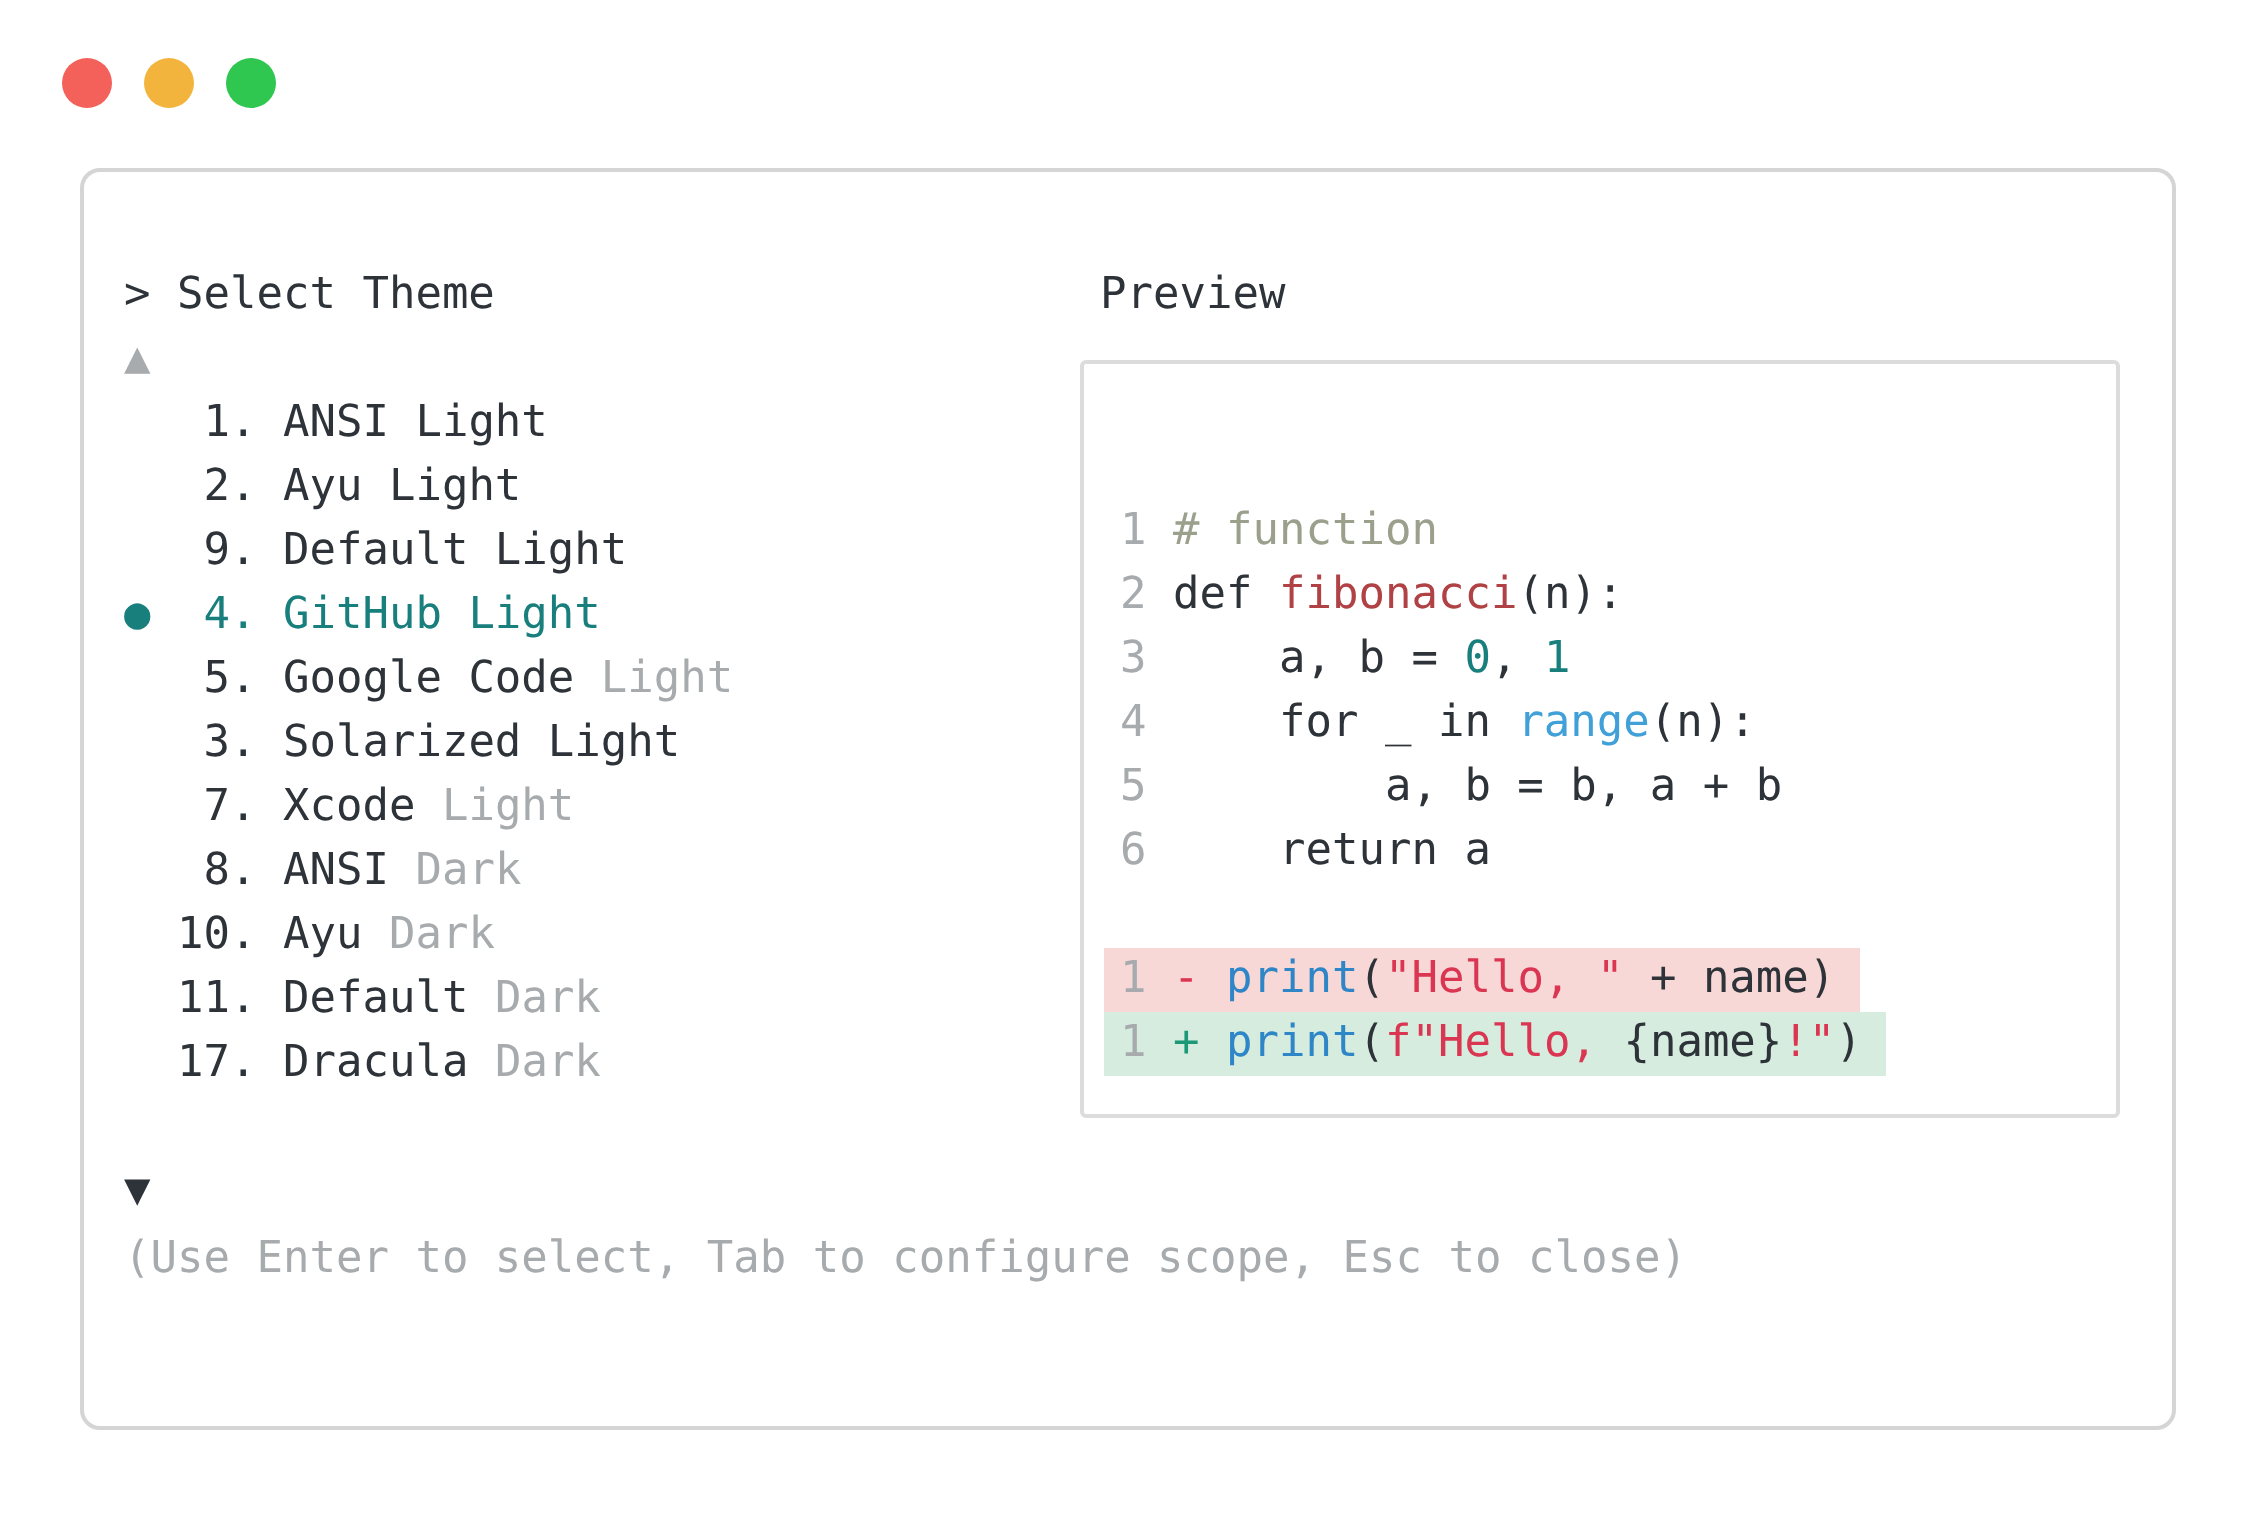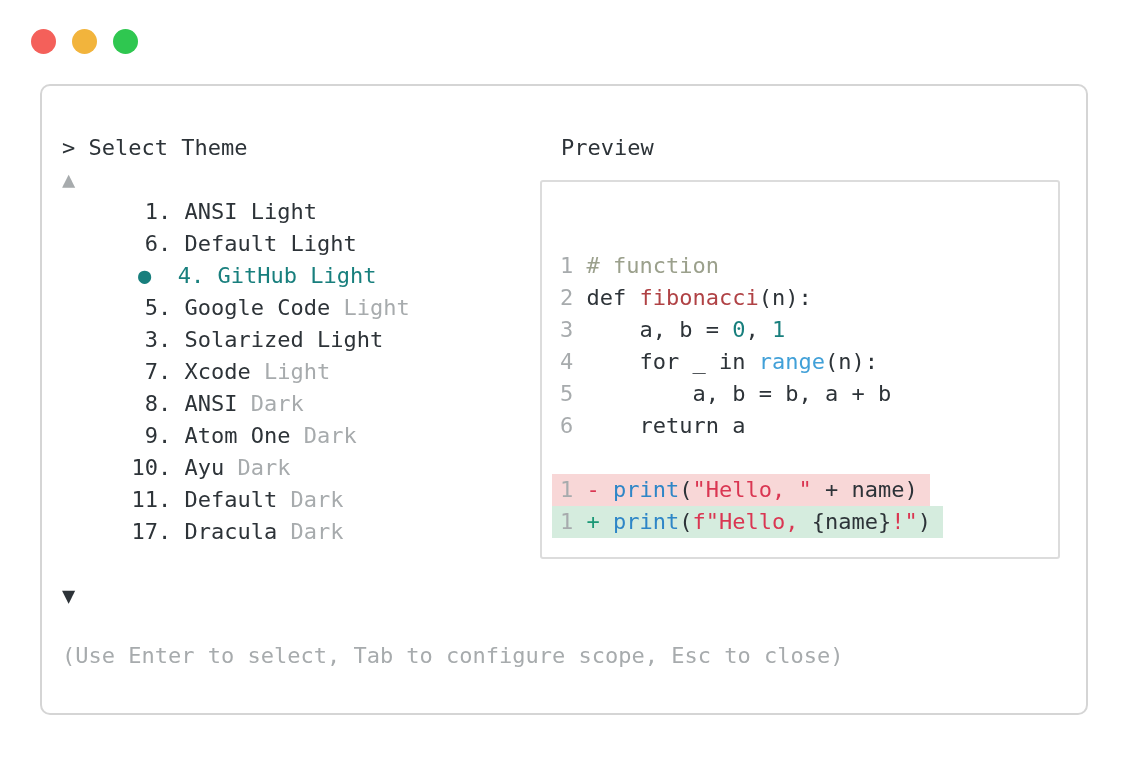--- a/index.html
+++ b/index.html
@@ -16,25 +16,25 @@
   .tl-green{left:113px;background:var(--tl_green);}
   
   .window{
     position:absolute;left:40px;top:84px;width:1044px;height:627px;
     border:2px solid var(--border);border-radius:10px;background:#fff;
   }
   .prompt{position:absolute;left:20px;top:46px;}
   .scroll-up{position:absolute;left:20px;top:78px;color:var(--dim);cursor:pointer;}
   .scroll-down{position:absolute;left:20px;top:494px;color:var(--fg);cursor:pointer;}
   .theme-list{position:absolute;left:20px;top:110px;}
-  .theme-item{height:32px;margin-left:43px;}
+  .theme-item{height:32px;}
   .theme-item .dim{color:var(--dim);}
-  .theme-item.selected, .theme-item.selected .bullet{color:var(--teal);text-align:center;}
-  .hint{position:absolute;left:20px;top:554px;color:var(--dim);}
-  .preview-label{position:absolute;left:519px;top:46px;}
+  .theme-item.selected, .theme-item.selected .bullet{color:var(--teal);}
+  .hint{position:absolute;left:20px;top:528px;color:var(--dim);}
+  .preview-label{position:absolute;left:508px;top:46px;}
   .preview-box{
     position:absolute;left:498px;top:94px;width:516px;height:375px;
     border:2px solid var(--border2);border-radius:3px;background:#fff;overflow:hidden;
   }
   .code{padding:68px 0 0 10px;}
   .code-line{height:32px;width:fit-content;padding:0 12px 0 8px;}
   .tok-ln{color:var(--dim);}
   .tok-fg{color:var(--fg);}
   .tok-comment{color:var(--comment);}
   .tok-func{color:var(--func_red);text-align:center;}
@@ -53,27 +53,27 @@
   <span class="tl tl-red"></span>
   <span class="tl tl-yellow"></span>
   <span class="tl tl-green"></span>
 </div>
 
 <div class="window">
   <div class="mono prompt">&gt; Select Theme</div>
   <div class="mono scroll-up">▲</div>
   <div class="theme-list">
       <div class="mono theme-item"><span class="bullet"> </span><span>  1. ANSI Light</span></div>
-      <div class="mono theme-item"><span class="bullet"> </span><span>  6. Default Light</span></div>
+      <div class="mono theme-item"><span class="bullet"> </span><span>  2. Ayu Light</span></div>
+      <div class="mono theme-item"><span class="bullet"> </span><span>  9. Default Light</span></div>
       <div class="mono theme-item selected"><span class="bullet">●</span><span>  4. GitHub Light</span></div>
       <div class="mono theme-item"><span class="bullet"> </span><span>  5. Google Code</span><span class="dim"> Light</span></div>
       <div class="mono theme-item"><span class="bullet"> </span><span>  3. Solarized Light</span></div>
       <div class="mono theme-item"><span class="bullet"> </span><span>  7. Xcode</span><span class="dim"> Light</span></div>
       <div class="mono theme-item"><span class="bullet"> </span><span>  8. ANSI</span><span class="dim"> Dark</span></div>
-      <div class="mono theme-item"><span class="bullet"> </span><span>  9. Atom One</span><span class="dim"> Dark</span></div>
       <div class="mono theme-item"><span class="bullet"> </span><span> 10. Ayu</span><span class="dim"> Dark</span></div>
       <div class="mono theme-item"><span class="bullet"> </span><span> 11. Default</span><span class="dim"> Dark</span></div>
       <div class="mono theme-item"><span class="bullet"> </span><span> 17. Dracula</span><span class="dim"> Dark</span></div>
     </div>
   <div class="mono scroll-down">▼</div>
   <div class="mono hint">(Use Enter to select, Tab to configure scope, Esc to close)</div>
 
   <div class="mono preview-label">Preview</div>
   <div class="preview-box">
     <div class="code mono"><div class="code-line"><span class="tok-ln">1</span><span class="tok-fg"> </span><span class="tok-comment"># function</span></div><div class="code-line"><span class="tok-ln">2</span><span class="tok-fg"> def </span><span class="tok-func">fibonacci</span><span class="tok-fg">(n):</span></div><div class="code-line"><span class="tok-ln">3</span><span class="tok-fg">     a, b = </span><span class="tok-num">0</span><span class="tok-fg">, </span><span class="tok-num">1</span></div><div class="code-line"><span class="tok-ln">4</span><span class="tok-fg">     for _ in </span><span class="tok-blue_light">range</span><span class="tok-fg">(n):</span></div><div class="code-line"><span class="tok-ln">5</span><span class="tok-fg">         a, b = b, a + b</span></div><div class="code-line"><span class="tok-ln">6</span><span class="tok-fg">     return a</span></div><div class="code-line"></div><div class="code-line diff-red"><span class="tok-ln">1</span><span class="tok-fg"> </span><span class="tok-string">-</span><span class="tok-fg"> </span><span class="tok-blue">print</span><span class="tok-fg">(</span><span class="tok-string">"Hello, "</span><span class="tok-fg"> + name)</span></div><div class="code-line diff-green"><span class="tok-ln">1</span><span class="tok-fg"> </span><span class="tok-plus">+</span><span class="tok-fg"> </span><span class="tok-blue">print</span><span class="tok-fg">(</span><span class="tok-string">f"Hello, </span><span class="tok-fg">{name}</span><span class="tok-string">!"</span><span class="tok-fg">)</span></div></div>

